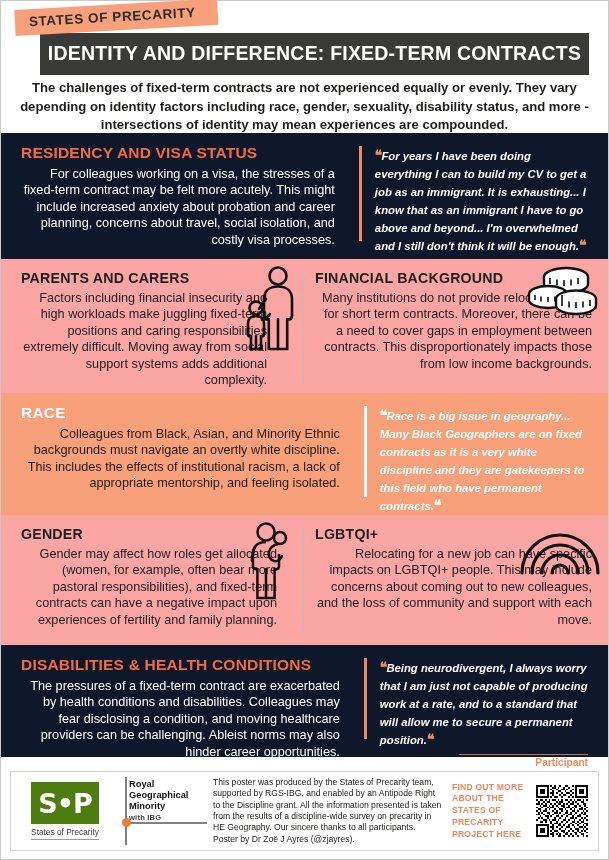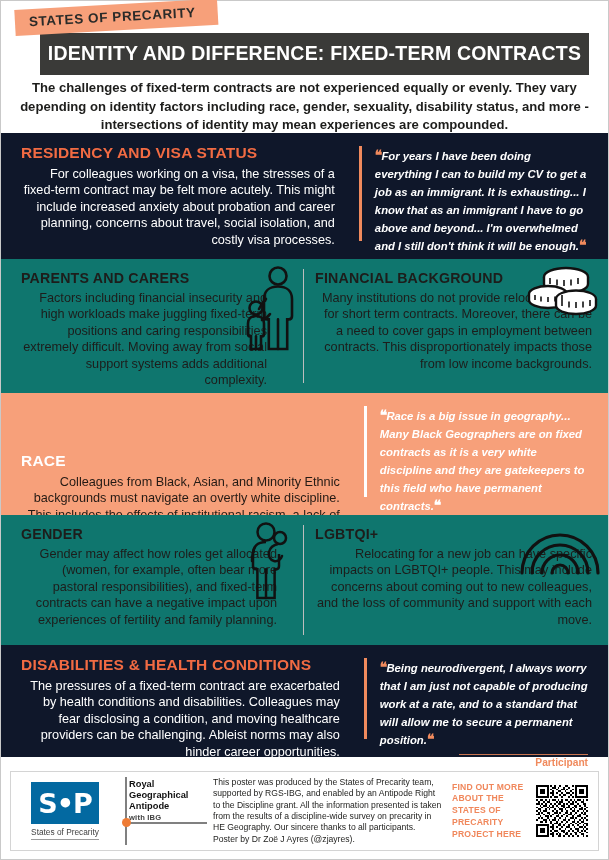--- a/index.html
+++ b/index.html
@@ -34,21 +34,21 @@
   .intro{
     position:absolute;left:18px;right:18px;top:78px;
     text-align:center;font-weight:bold;font-size:13.1px;
     line-height:1.42;color:#1d1d1b;
   }
 
   
   .band{position:relative;box-sizing:border-box;}
   .band.dark{background:#0f172a;color:#ffffff;}
   .band.orange{background:#F7A07A;color:#1d1d1b;}
-  .band.light{background:#0f766e;color:#1d1d1b;}
+  .band.light{background:#fca5a5;color:#1d1d1b;}
   .band-inner{display:flex;height:100%;box-sizing:border-box;}
 
   .col{box-sizing:border-box;position:relative;}
   .col.left{padding:11px 10px 8px 20px;}
   .col.right{padding:11px 16px 8px 14px;}
 
   h2.sec{
     margin:0 0 4px 0;font-size:15.5px;font-weight:bold;letter-spacing:.2px;
   }
   .dark h2.sec{color:#F26B43;}
@@ -99,21 +99,21 @@
   .icon svg{display:block;}
 
   
   .footer{
     position:absolute;left:9px;right:9px;bottom:8px;height:80px;
     border:1px solid #d4d4d4;background:#ffffff;
     display:flex;align-items:center;box-sizing:border-box;
   }
   .sop{width:108px;display:flex;flex-direction:column;align-items:center;}
   .sop-mark{
-    width:68px;height:42px;background:#0369a1;color:#fff;
+    width:68px;height:42px;background:#4d7c0f;color:#fff;
     display:flex;align-items:center;justify-content:center;
     font-weight:bold;font-size:27px;letter-spacing:-1px;
     font-family:"DejaVu Sans", sans-serif;
   }
   .sop-cap{
     font-size:8.3px;color:#3f3f3f;margin-top:3px;
     border-bottom:1px solid #9b9b9b;padding-bottom:2px;
   }
   .rgs{position:relative;width:86px;height:72px;padding-left:10px;box-sizing:border-box;}
   .rgs .vline{position:absolute;left:6px;top:2px;bottom:2px;width:1.5px;background:#808080;}
@@ -199,21 +199,21 @@
               <path d="M36 37v6M43 38.5v6M50 39v6M57 38.5v6M64 37v6"></path>
             </g>
           </svg>
         </span>
       </div>
     </div>
   </div>
 
   <div class="band orange" style="height:122px;">
     <div class="band-inner">
-      <div class="col left" style="width:350px;margin-top:48px;">
+      <div class="col left" style="width:350px;">
         <h2 class="sec">RACE</h2>
         <p class="body">Colleagues from Black, Asian, and Minority Ethnic backgrounds must navigate an overtly white discipline. This includes the effects of institutional racism, a lack of appropriate mentorship, and feeling isolated.</p>
       </div>
       <div class="col right" style="width:259px;">
         <div class="quote">
           <span class="rule"></span>
           <span class="qmark">❝</span><span class="qtext">Race is a big issue in geography... Many Black Geographers are on fixed contracts as it is a very white discipline and they are gatekeepers to this field who have permanent contracts.</span><span class="qmark">❝</span>
           <div class="attrib">
             <span class="line"></span>
             <span>Participant</span>
@@ -284,21 +284,21 @@
       <div class="sop-cap">States of Precarity</div>
     </div>
 
     <div class="rgs">
       <span class="vline"></span>
       <span class="hline"></span>
       <span class="dot"></span>
       <div class="names">
         <div>Royal</div>
         <div>Geographical</div>
-        <div>Antipode</div>
+        <div>Minority</div>
       </div>
       <div class="with">with IBG</div>
     </div>
 
     <div class="credit">This poster was produced by the States of Precarity team, supported by RGS-IBG, and enabled by an Antipode Right to the Discipline grant. All the information presented is taken from the results of a discipline-wide survey on precarity in HE Geography. Our sincere thanks to all participants. Poster by Dr Zoë J Ayres (@zjayres).</div>
 
     <div class="findout">Find out more about the States of Precarity project here</div>
 
     <span class="qr">
       <svg width="52" height="52" viewBox="0 0 29 29" shape-rendering="crispEdges">

